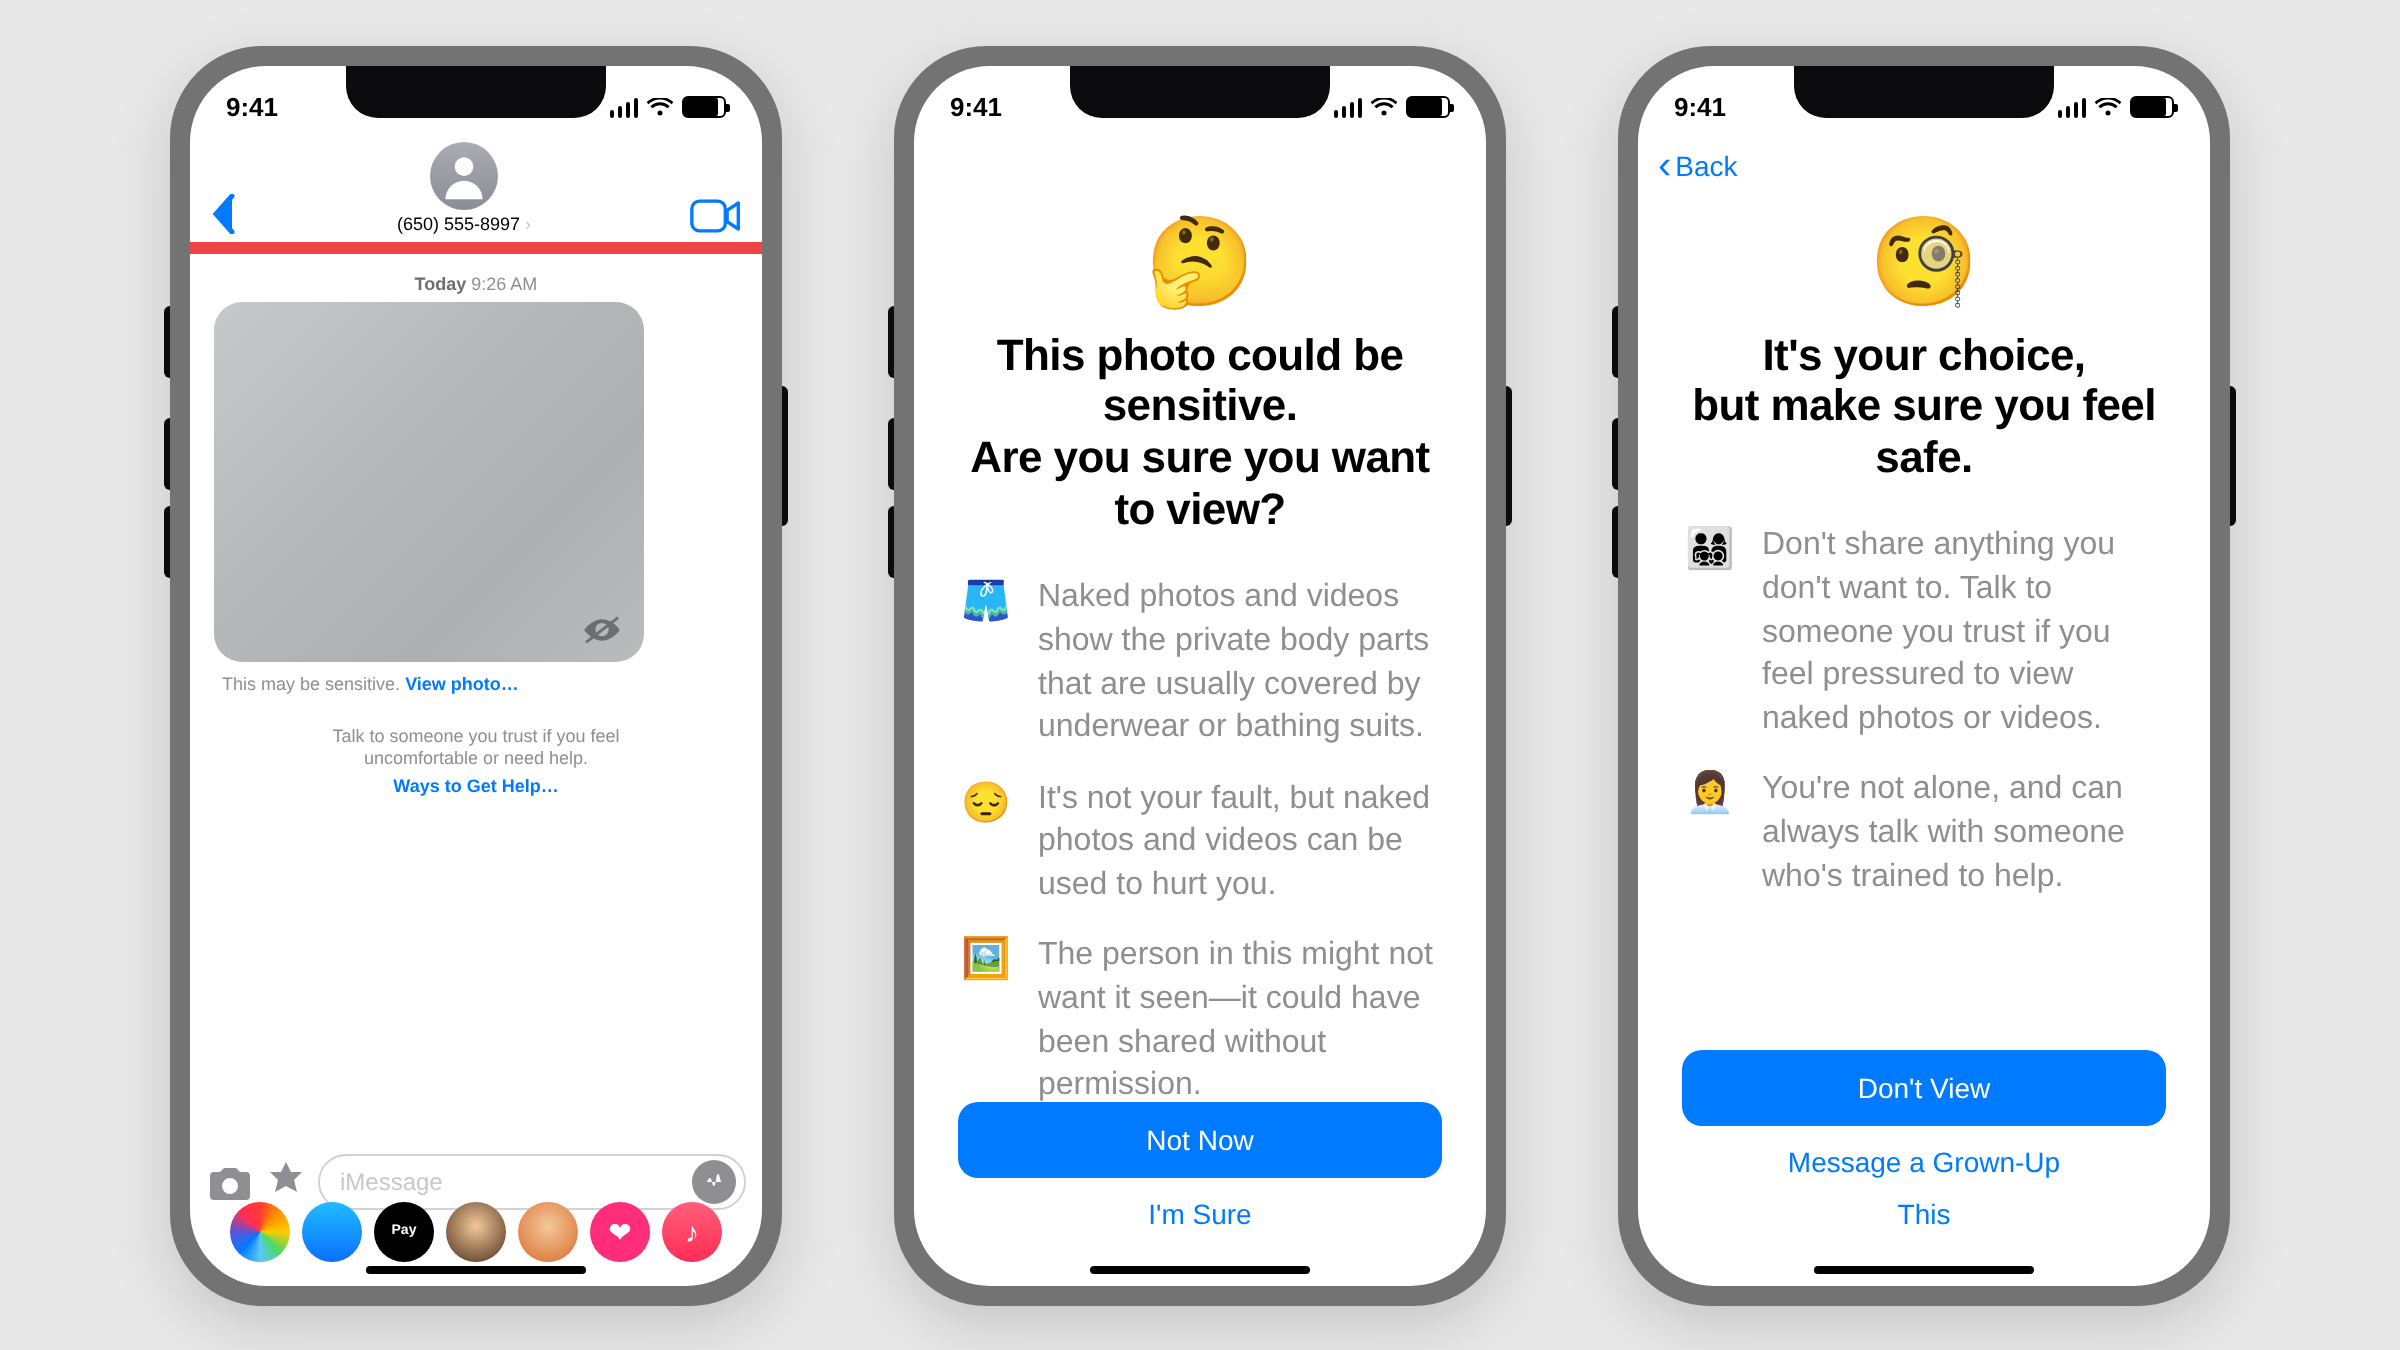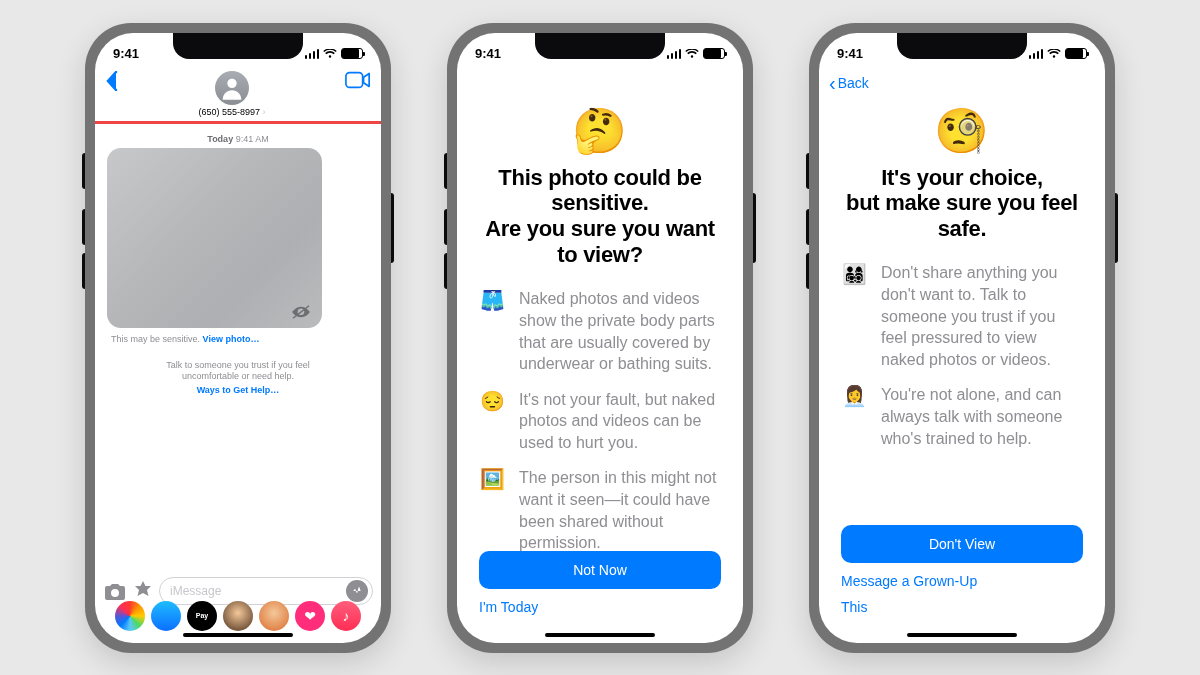--- a/index.html
+++ b/index.html
@@ -14,21 +14,21 @@
 .signal{display:inline-flex;gap:1.5px;align-items:flex-end}
 .signal i{width:2.5px;background:#000;border-radius:1px;display:block}
 .signal i:nth-child(1){height:4px}.signal i:nth-child(2){height:6px}.signal i:nth-child(3){height:8px}.signal i:nth-child(4){height:10px}
 .wifi{width:14px;height:10px}
 .batt{width:22px;height:11px;border:1px solid #000;border-radius:3px;position:relative}
 .batt::after{content:"";position:absolute;right:-3px;top:3px;width:2px;height:4px;background:#000;border-radius:0 1px 1px 0}
 .batt i{display:block;width:85%;height:100%;background:#000;border-radius:1px}
 .homebar{position:absolute;bottom:6px;left:50%;transform:translateX(-50%);width:110px;height:4px;background:#000;border-radius:3px;z-index:20}
 
 
-.msg-header{padding:2px 10px 4px;display:flex;align-items:flex-start;justify-content:space-between;border-bottom:3px solid #ef4444}
+.msg-header{padding:2px 10px 4px;display:flex;align-items:flex-end;justify-content:space-between;border-bottom:6px solid #ef4444}
 .hdr-back{color:#007aff;font-size:22px}
 .hdr-center{text-align:center;display:flex;flex-direction:column;align-items:center;gap:2px}
 .avatar{width:34px;height:34px;background:linear-gradient(#a9adb3,#8a8e94);border-radius:50%;display:flex;align-items:center;justify-content:center}
 .avatar svg{width:28px;height:28px;fill:#fff}
 .contact{font-size:9px;color:#000}
 .contact::after{content:" ›";color:#c7c7cc}
 .hdr-cam{color:#007aff;width:26px;height:18px}
 .msg-body{padding:6px 12px 0;font-size:11px}
 .ts{text-align:center;font-size:9px;color:#8e8e93;margin:4px 0}
 .ts b{color:#6d6d72;font-weight:600}
@@ -49,21 +49,21 @@
 
 .info-nav{height:28px;display:flex;align-items:center;padding:0 10px;color:#007aff;font-size:14px}
 .info-nav span.arr{font-size:20px;margin-right:2px;line-height:1}
 .info-body{padding:8px 22px 0;display:flex;flex-direction:column;align-items:center}
 .big-emoji{font-size:44px;margin-bottom:8px}
 .headline{font-size:22px;font-weight:700;text-align:center;line-height:1.18;letter-spacing:-.3px;margin-bottom:20px}
 .bullets{display:flex;flex-direction:column;gap:14px;width:100%;margin-bottom:20px}
 .bullet{display:flex;gap:12px;align-items:flex-start}
 .bullet .ico{width:28px;flex:0 0 28px;font-size:20px;text-align:center}
 .bullet .txt{font-size:16px;color:#8e8e93;line-height:1.35}
-.actions{position:absolute;bottom:28px;left:22px;right:22px;display:flex;flex-direction:column;gap:10px;}
+.actions{position:absolute;bottom:28px;left:22px;right:22px;display:flex;flex-direction:column;gap:10px;align-items:center}
 .btn-primary{width:100%;background:#007aff;color:#fff;border-radius:10px;padding:11px 0;text-align:center;font-size:14px;font-weight:500}
 .btn-link{color:#007aff;font-size:14px;font-weight:500}
 </style>
 </head>
 <body>
 
 <div class="phone">
  <div class="screen">
   <div class="notch"></div>
   <div class="statusbar">
@@ -95,21 +95,21 @@
             </svg>
           </div>
       <div class="contact">(650) 555-8997</div>
     </div>
     <svg class="hdr-cam" viewBox="0 0 28 18">
           <rect x="1" y="1" width="18" height="16" rx="4" fill="none" stroke="currentColor" stroke-width="1.8"></rect>
           <path d="M20 6l6-4v14l-6-4z" fill="none" stroke="currentColor" stroke-width="1.8" stroke-linejoin="round"></path>
         </svg>
   </div>
   <div class="msg-body">
-    <div class="ts"><b>Today</b> <span>9:41 AM</span></div>
+    <div class="ts"><b>Today</b> <span>9:26 AM</span></div>
     <div class="blurimg">
       <svg class="eye" viewBox="0 0 24 18">
             <path fill="#6d6d72" d="M12 3C6 3 2 9 2 9s4 6 10 6 10-6 10-6-4-6-10-6zm0 9.5A3.5 3.5 0 1112 5a3.5 3.5 0 010 7.5z"></path>
             <line x1="3" y1="16" x2="21" y2="2" stroke="#6d6d72" stroke-width="1.6"></line>
           </svg>
     </div>
     <div class="caption">
       <span>This may be sensitive.</span> <a href="#">View photo…</a>
     </div>
     <div class="guidance">
@@ -182,21 +182,21 @@
             <div class="txt">It's not your fault, but naked photos and videos can be used to hurt you.</div>
           </div>
       <div class="bullet">
             <div class="ico">🖼️</div>
             <div class="txt">The person in this might not want it seen—it could have been shared without permission.</div>
           </div>
     </div>
   </div>
   <div class="actions">
     <div class="btn-primary">Not Now</div>
-    <div class="btn-link">I'm Today</div>
+    <div class="btn-link">I'm Sure</div>
   </div>
   <div class="homebar"></div>
  </div>
 </div>
 
 <div class="phone">
  <div class="screen">
   <div class="notch"></div>
   <div class="statusbar">
     <span>9:41</span>

